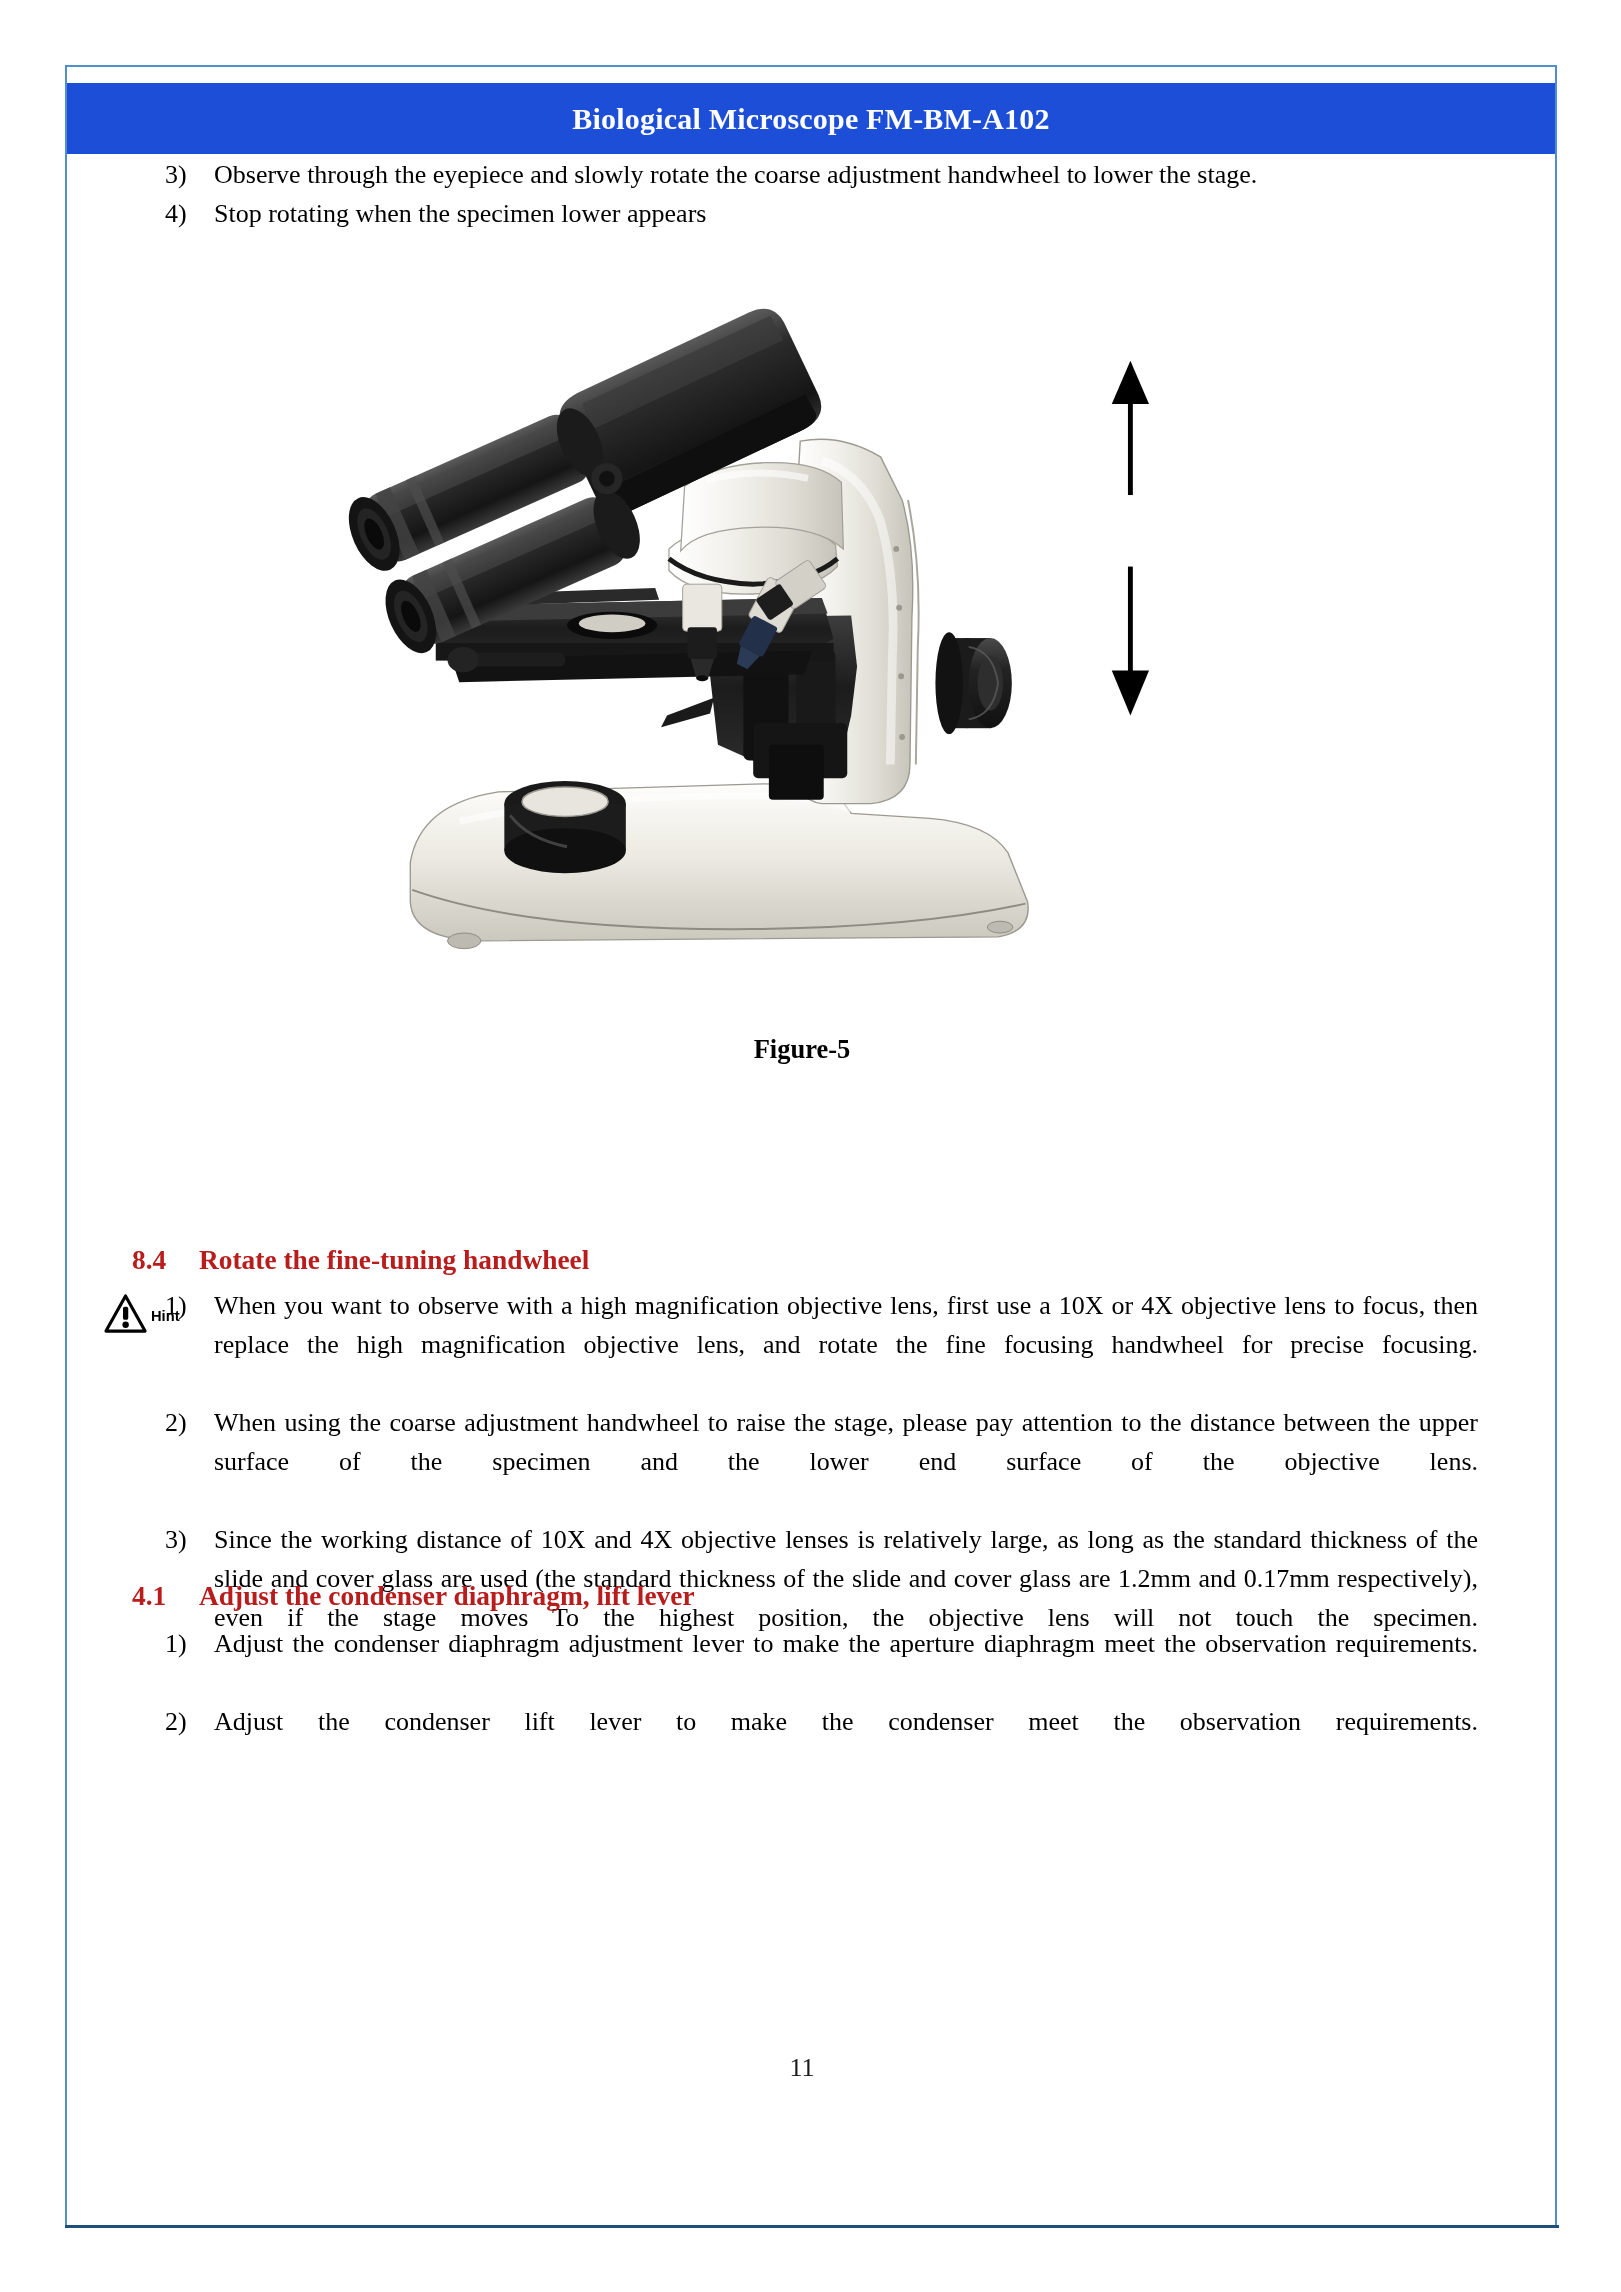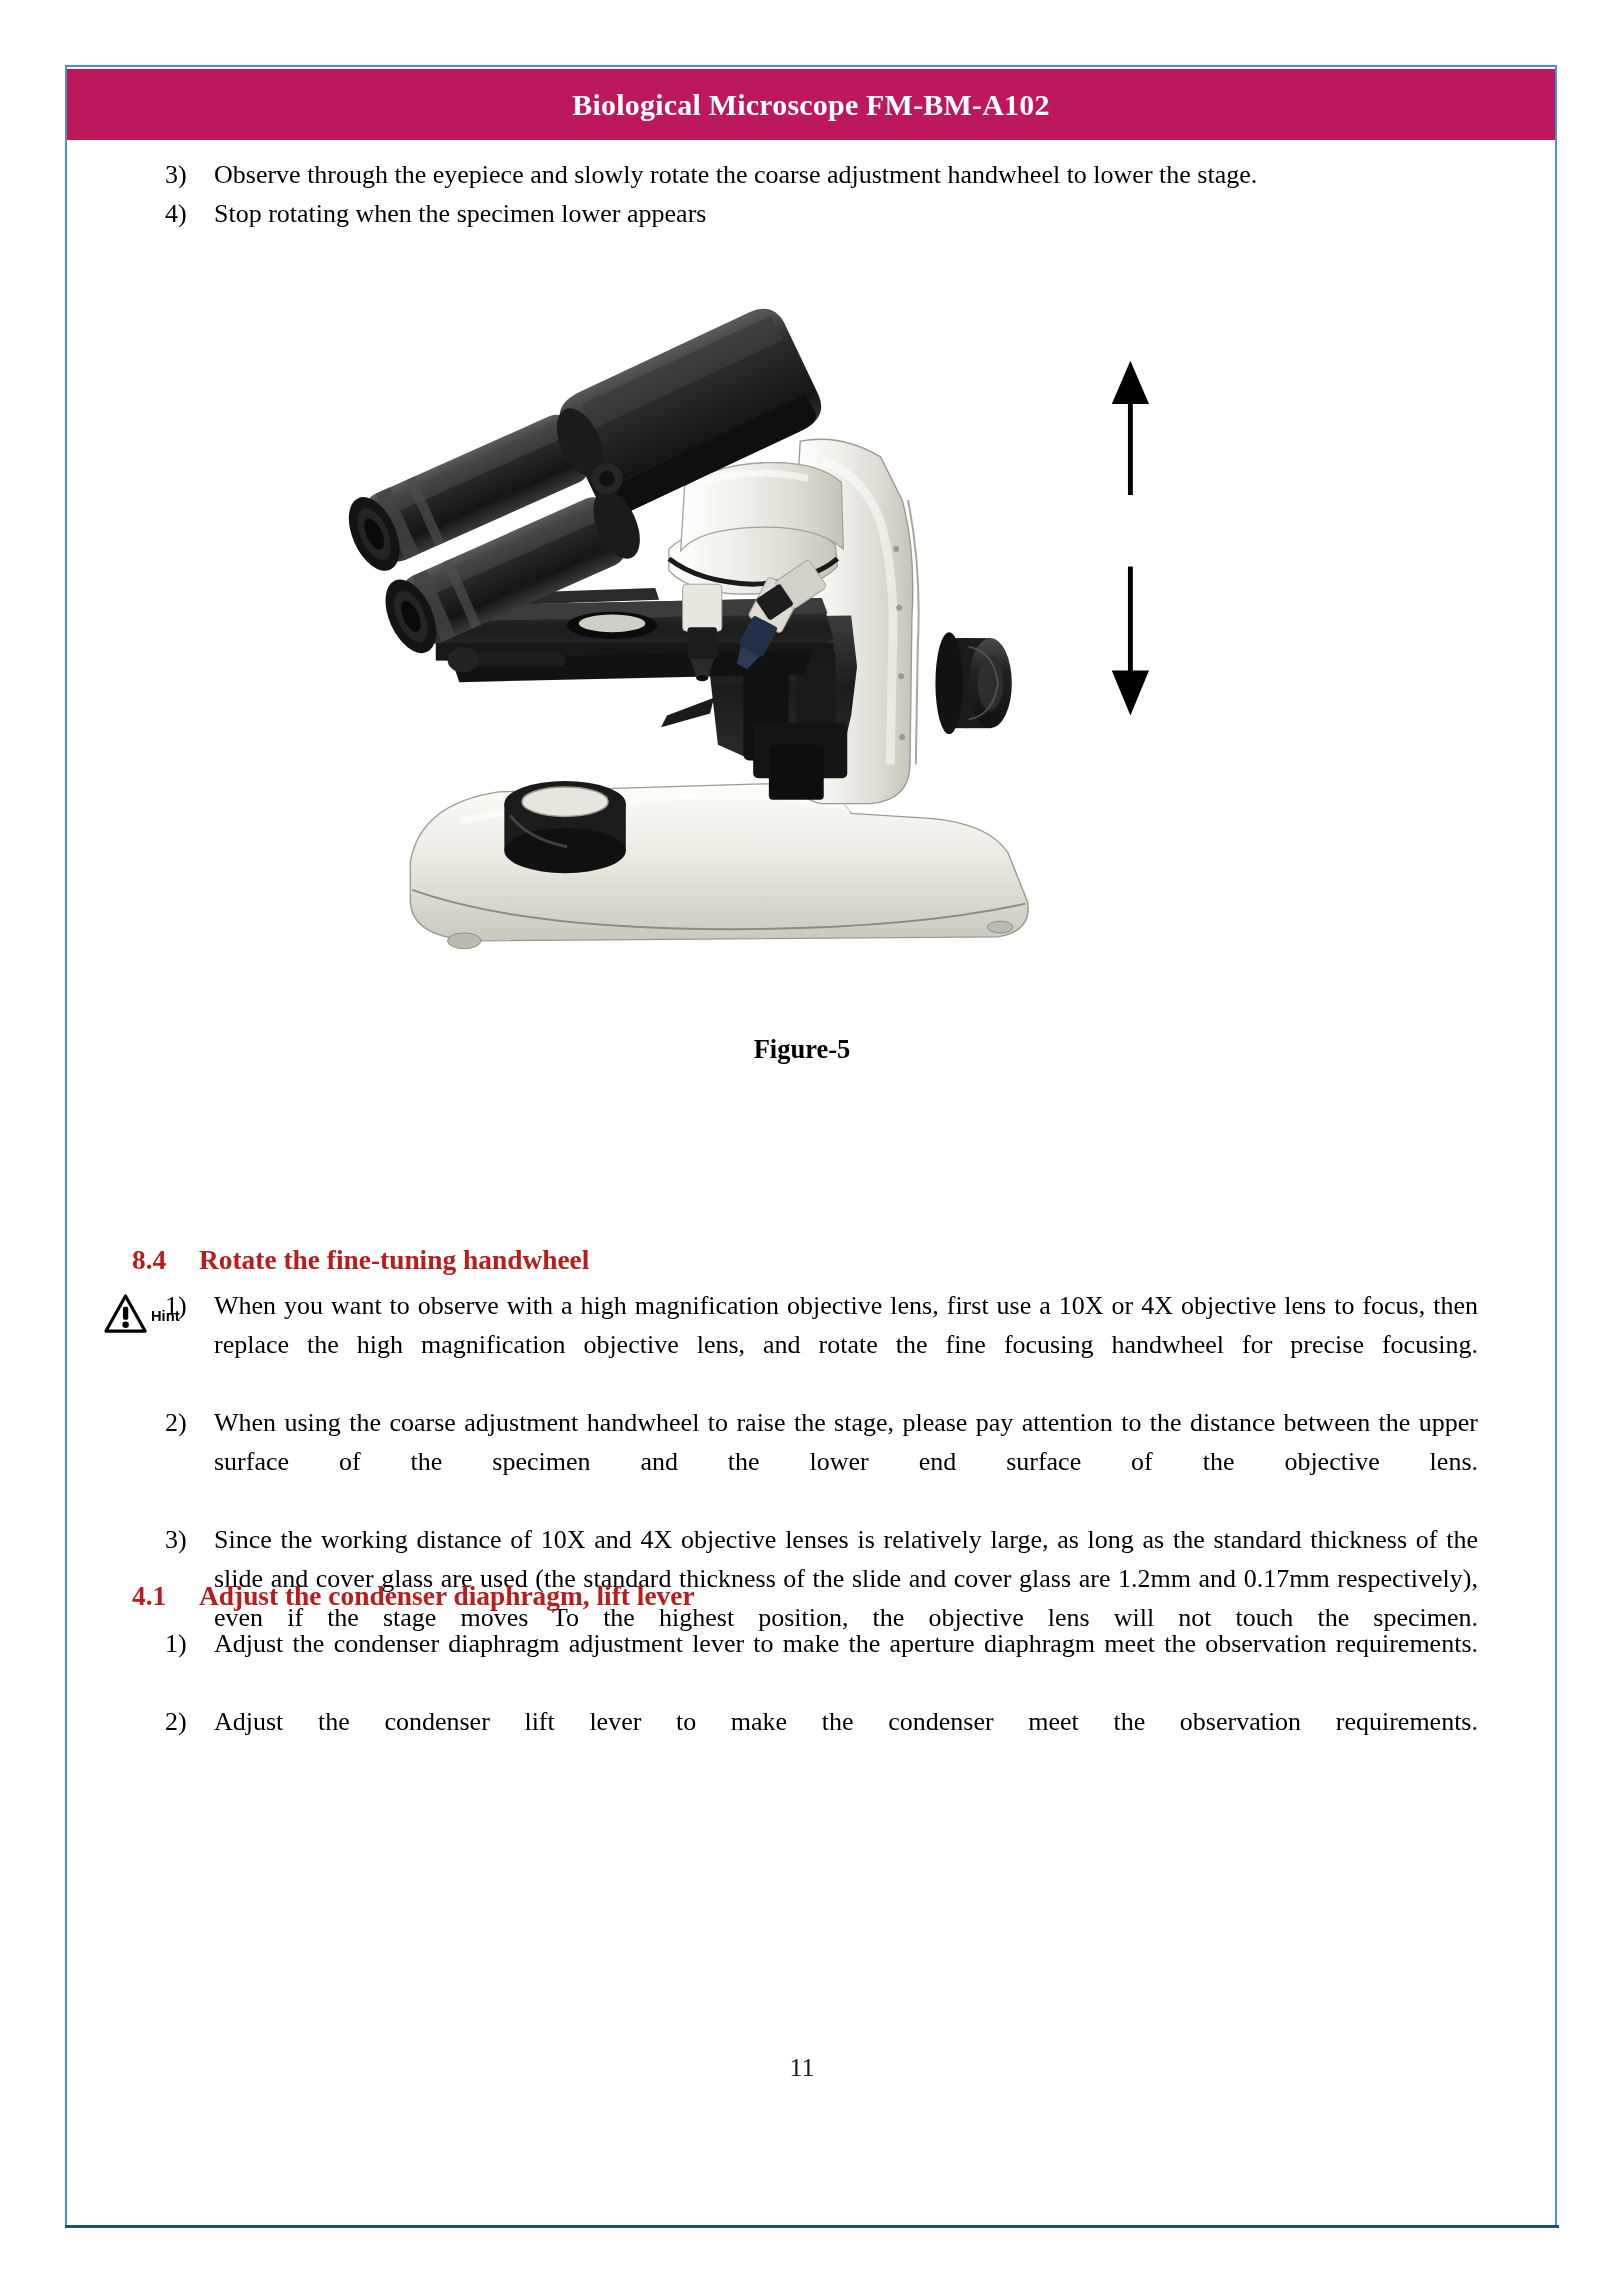--- a/index.html
+++ b/index.html
@@ -32,24 +32,24 @@
     top: 2225px;
     width: 1494px;
     height: 2.9px;
     background: #1f4e79;
   }
 
   
   .header-banner {
     position: absolute;
     left: 67px;
-    top: 69px;
+    top: 83px;
     width: 1488px;
     height: 71px;
-    background: #be185d;
+    background: #1d4ed8;
     display: flex;
     align-items: center;
     justify-content: center;
     box-sizing: border-box;
   }
   .header-title {
     color: #ffffff;
     font-family: "Liberation Serif", serif;
     font-weight: bold;
     font-size: 30px;

